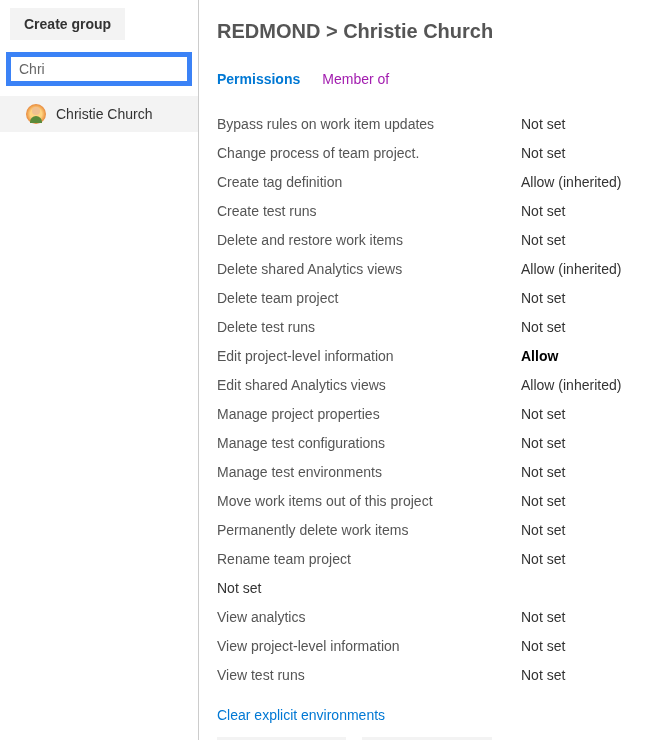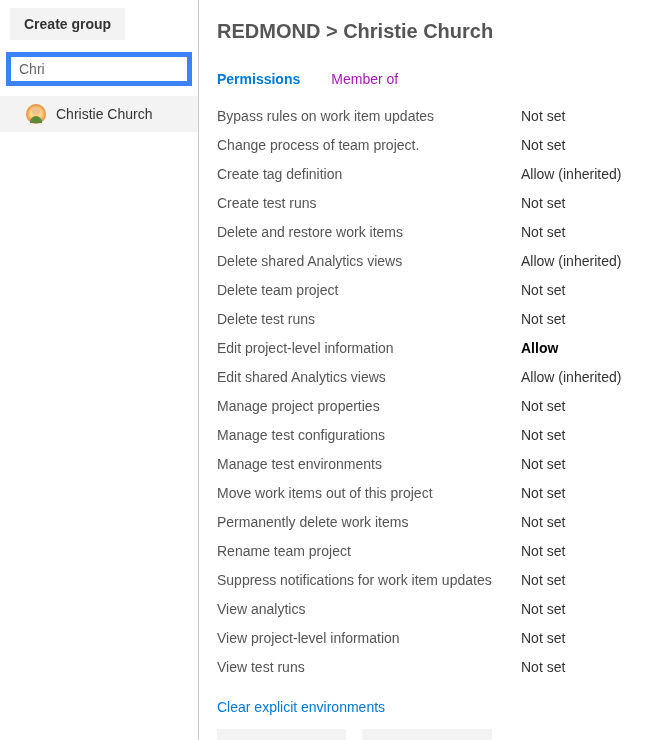--- a/index.html
+++ b/index.html
@@ -88,22 +88,22 @@
       overflow-y: auto;
     }
     .breadcrumb {
       font-size: 20px;
       font-weight: 700;
       color: #555;
       margin-bottom: 28px;
     }
     .tabs {
       display: flex;
-      gap: 31px;
-      margin-bottom: 12px;
+      gap: 22px;
+      margin-bottom: 20px;
     }
     .tab {
       font-size: 14px;
       color: #a21caf;
       cursor: pointer;
       padding-bottom: 2px;
     }
     .tab.active {
       color: #0078d4;
       font-weight: 600;
@@ -235,21 +235,20 @@
       </div>
       <div class="perm-row">
         <span class="perm-label">Permanently delete work items</span>
         <span class="perm-value">Not set</span>
       </div>
       <div class="perm-row">
         <span class="perm-label">Rename team project</span>
         <span class="perm-value">Not set</span>
       </div>
       <div class="perm-row">
-        <span class="perm-label">Suppress notifications for work item updates</span>
         <span class="perm-value">Not set</span>
       </div>
       <div class="perm-row">
         <span class="perm-label">View analytics</span>
         <span class="perm-value">Not set</span>
       </div>
       <div class="perm-row">
         <span class="perm-label">View project-level information</span>
         <span class="perm-value">Not set</span>
       </div>

